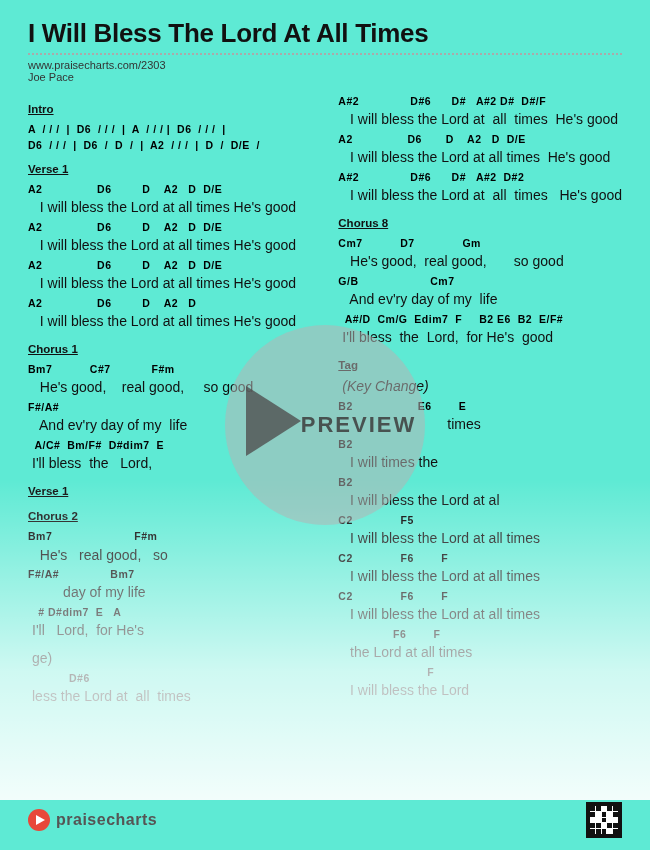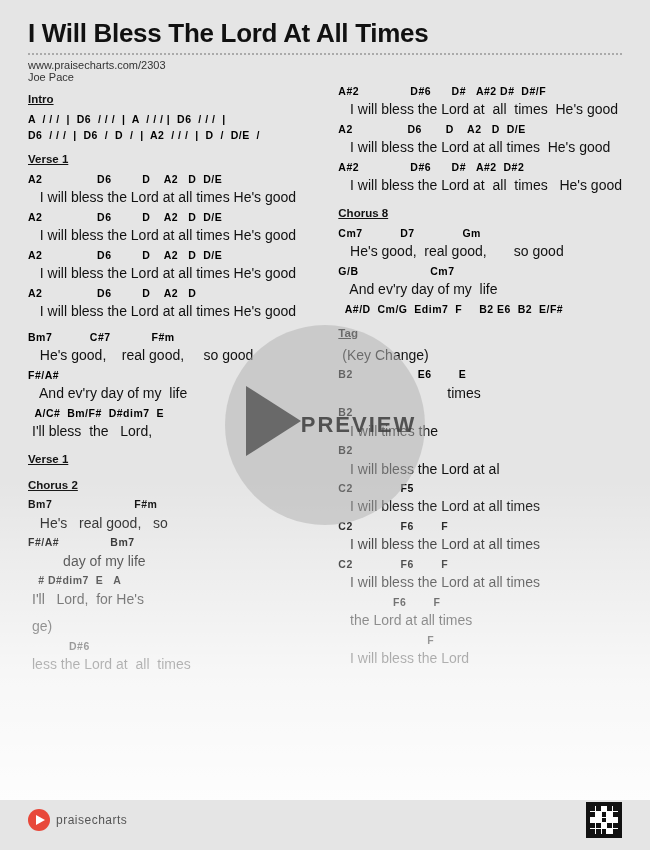--- a/index.html
+++ b/index.html
@@ -8,21 +8,21 @@
       height: 850px;
       background: #fff;
       font-family: Arial, sans-serif;
       overflow: hidden;
       position: relative;
     }
 
     .page {
       width: 650px;
       height: 850px;
-      background: #e5e5e5;
+      background: #5eead4;
       padding: 18px 28px 14px 28px;
       position: relative;
     }
 
     .title {
       font-size: 26px;
       font-weight: bold;
       color: #111;
       margin-bottom: 2px;
       letter-spacing: -0.3px;
@@ -32,20 +32,21 @@
       border: none;
       border-top: 2px dotted #aaa;
       margin: 4px 0 4px 0;
     }
 
     .meta-row {
       display: flex;
       justify-content: space-between;
       font-size: 11px;
       color: #333;
+      margin-bottom: 10px;
     }
 
     .content-area {
       display: flex;
       gap: 32px;
       font-size: 11px;
       line-height: 1.55;
       color: #111;
     }
 
@@ -150,22 +151,22 @@
     .footer-play-icon {
       width: 0;
       height: 0;
       border-top: 5px solid transparent;
       border-bottom: 5px solid transparent;
       border-left: 9px solid #fff;
       margin-left: 2px;
     }
 
     .footer-brand {
-      font-size: 12px;
-      font-weight: normal;
+      font-size: 16px;
+      font-weight: bold;
       color: #555;
       letter-spacing: 0.5px;
       text-align: right;
     }
 
     .qr-box {
       width: 36px;
       height: 36px;
       background: #111;
       display: flex;
@@ -233,20 +234,21 @@
         <div class="lyric-line">  I will bless the Lord at all times He's good</div>
         <div class="chord-line">A2                D6         D    A2   D  D/E</div>
         <div class="lyric-line">  I will bless the Lord at all times He's good</div>
         <div class="chord-line">A2                D6         D    A2   D  D/E</div>
         <div class="lyric-line">  I will bless the Lord at all times He's good</div>
         <div class="chord-line">A2                D6         D    A2   D</div>
         <div class="lyric-line">  I will bless the Lord at all times He's good</div>
       </div>
 
       <div class="section-block">
+        <div class="section-title">Chorus 1</div>
         <div class="chord-line">Bm7           C#7            F#m</div>
         <div class="lyric-line">  He's good,    real good,     so good</div>
         <div class="chord-line">F#/A#</div>
         <div class="lyric-line">  And ev'ry day of my  life</div>
         <div class="chord-line">  A/C#  Bm/F#  D#dim7  E</div>
         <div class="lyric-line">I'll bless  the   Lord,</div>
       </div>
 
       <div class="section-block">
         <div class="section-title">Verse 1</div>
@@ -283,25 +285,26 @@
         <div class="lyric-line">  I will bless the Lord at  all  times   He's good</div>
       </div>
 
       <div class="section-block">
         <div class="section-title">Chorus 8</div>
         <div class="chord-line">Cm7           D7              Gm</div>
         <div class="lyric-line">  He's good,  real good,       so good</div>
         <div class="chord-line">G/B                     Cm7</div>
         <div class="lyric-line">  And ev'ry day of my  life</div>
         <div class="chord-line">  A#/D  Cm/G  Edim7  F     B2 E6  B2  E/F#</div>
+        <div class="lyric-line">I'll bless  the  Lord,  for He's  good</div>
       </div>
 
       <div class="section-block">
         <div class="section-title">Tag</div>
-        <div class="lyric-line" style="">(Key Change)</div>
+        <div class="lyric-line" style="font-style:italic;">(Key Change)</div>
         <div class="chord-line">B2                   E6        E</div>
         <div class="lyric-line">                           times</div>
         <div class="chord-line">B2</div>
         <div class="lyric-line">  I will times the</div>
         <div class="chord-line">B2</div>
         <div class="lyric-line">  I will bless the Lord at al</div>
         <div class="chord-line">C2              F5</div>
         <div class="lyric-line">  I will bless the Lord at all times</div>
         <div class="chord-line">C2              F6        F</div>
         <div class="lyric-line">  I will bless the Lord at all times</div>

